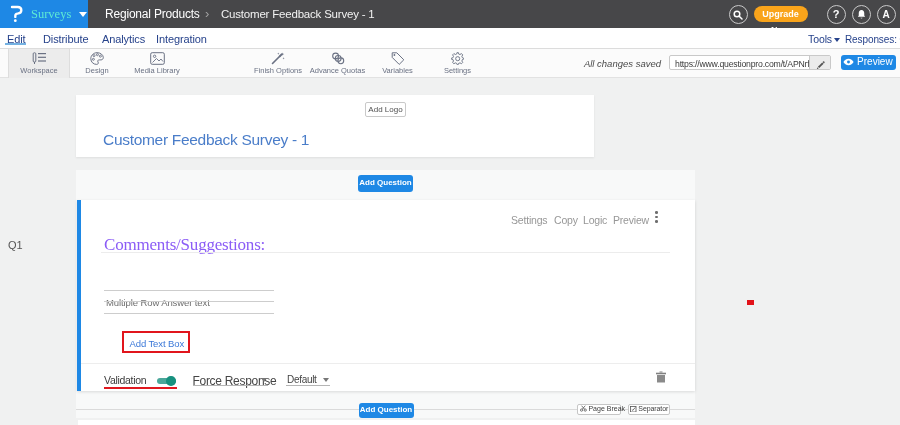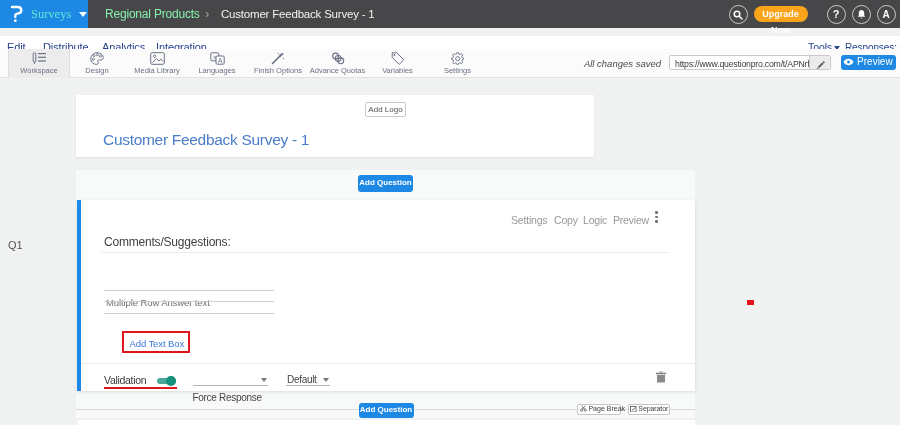--- a/index.html
+++ b/index.html
@@ -6,28 +6,28 @@
 html,body { width:900px; height:425px; overflow:hidden; }
 body { font-family:"Liberation Sans", sans-serif; background:#f0f1f1; position:relative; }
 .abs { position:absolute; }
 
 
 .top { position:absolute; left:0; top:0; width:900px; height:28px; background:#474749; }
 .top-blue { position:absolute; left:0; top:0; width:88px; height:28px; background:#1e88e5; }
 .logo { position:absolute; left:10px; top:5px; }
 .surveys { position:absolute; left:31px; top:7px; color:#5eead4; font-size:12.5px;font-family:Liberation Serif, serif; }
 .caret-w { position:absolute; left:78.5px; top:12px; width:0; height:0; border-left:4.5px solid transparent; border-right:4.5px solid transparent; border-top:5px solid #fff; }
-.bc1 { position:absolute; left:105px; top:7px; color:#86efac; font-size:12px; letter-spacing:-0.2px; }
+.bc1 { position:absolute; left:105px; top:7px; color:#ffffff; font-size:12px; letter-spacing:-0.2px; }
 .bc-sep { position:absolute; left:205px; top:5.5px; color:#a2a2a2; font-size:13px; }
 .bc2 { position:absolute; left:221px; top:7.5px; color:#f2f2f2; font-size:11.5px; letter-spacing:-0.2px; }
 .circ { position:absolute; top:4.5px; width:19px; height:19px; border:1.4px solid #c9c9c9; border-radius:50%; color:#fff; text-align:center; }
 .upgrade { position:absolute; left:753.5px; top:6px; width:54px; height:16px; background:#f9a41b; border-radius:8px; color:#fff; font-size:9px; font-weight:bold; text-align:center; line-height:16px; }
 
 
-.nav { position:absolute; left:0; top:36px; width:900px; height:21px; background:#fff; border-bottom:1px solid #dcdcdc; }
+.nav { position:absolute; left:0; top:28px; width:900px; height:21px; background:#fff; border-bottom:1px solid #dcdcdc; }
 .nav span { position:absolute; top:5px; font-size:11px; color:#26428b; letter-spacing:-0.1px; white-space:nowrap; }
 .edit-ul { position:absolute; left:5px; top:14.8px; width:21px; height:1.8px; background:#74b2e2; }
 
 
 .tbar { position:absolute; left:0; top:49px; width:900px; height:29px; background:#fbfbfb; border-bottom:1px solid #e2e2e2; }
 .titem { position:absolute; top:0; height:29px; text-align:center; color:#6a7183; }
 .titem svg { display:block; margin:3px auto 0; }
 .titem .lbl { font-size:7.5px; display:block; margin-top:1px; white-space:nowrap; }
 .titem.active { background:#ececec; border-left:1px solid #dddddd; border-right:1px solid #dddddd; }
 .saved { position:absolute; right:239px; top:9px; font-style:italic; font-size:9.5px; color:#4a4a4a; white-space:nowrap; }
@@ -42,32 +42,32 @@
 .title { position:absolute; left:27px; top:35.5px; font-size:15.5px; color:#4a7dc9; letter-spacing:-0.3px; }
 
 .wrapper { position:absolute; left:76px; top:170px; width:619px; height:247.5px; background:#f8f9f9; }
 .addq { position:absolute; background:#1e88e5; border-radius:3px; color:#fff; font-weight:bold; font-size:8px; text-align:center; width:55px; height:16.5px; line-height:16.5px; white-space:nowrap; }
 .qcard { position:absolute; left:77px; top:200px; width:618px; height:191px; background:#fff; border-left:4px solid #1e88e5; box-shadow:0 1px 3px rgba(0,0,0,.13); }
 .q1 { position:absolute; left:8px; top:239px; font-size:11px; color:#555; }
 
 .qlinks { position:absolute; top:213.5px; font-size:10.5px; color:#979797; letter-spacing:-0.2px; }
 .dots { position:absolute; left:655px; top:211px; width:3px; }
 .dots div { width:2.6px; height:2.6px; border-radius:50%; background:#6e6e6e; margin-bottom:2.1px; }
-.qtext { position:absolute; left:104px; top:235px; font-size:12px; color:#404040; letter-spacing:-0.2px; }
+.qtext { position:absolute; left:104px; top:235px; font-size:17px; color:#8b5cf6; letter-spacing:-0.2px;font-family:Liberation Serif, serif; }
 .qtext-ul { position:absolute; left:101px; top:252px; width:569px; height:1px; background:#ececec; }
 .ph { position:absolute; left:106px; top:275.5px; font-size:9.5px; color:#6e6e6e; letter-spacing:-0.1px;margin-top:21px; }
 .rowline { position:absolute; left:104px; width:170px; height:1px; background:#cdcdcd; }
 .redbox { position:absolute; left:122px; top:331px; width:68px; height:22px; border:2.5px solid #e1151c; }
 .addtb { position:absolute; left:129.5px; top:338px; font-size:9.5px; color:#3b78d8; letter-spacing:-0.1px; }
 .vdiv { position:absolute; left:81px; top:363px; width:614px; height:1px; background:#ededed; }
 .vlabel { position:absolute; left:104px; top:373.5px; font-size:10.5px; color:#3c3c3c; letter-spacing:-0.3px; }
 .track { position:absolute; left:157px; top:378px; width:18.5px; height:5.5px; border-radius:3px; background:#4aa79a; }
 .knob { position:absolute; left:166px; top:376px; width:9.5px; height:9.5px; border-radius:50%; background:#17917f; }
 .redline { position:absolute; left:104px; top:386.5px; width:73px; height:2px; background:#e0181f; }
-.fr { position:absolute; left:192.5px; top:392px; font-size:10px; color:#454545; letter-spacing:-0.3px; }
+.fr { position:absolute; left:192.5px; top:374px; font-size:12px; color:#454545; letter-spacing:-0.3px; }
 .fr-ul { position:absolute; left:192.5px; top:385px; width:75px; height:1px; background:#b5b5b5; }
 .df { position:absolute; left:287px; top:374px; font-size:10px; color:#454545; letter-spacing:-0.3px; }
 .df-ul { position:absolute; left:286px; top:385px; width:44px; height:1px; background:#b5b5b5; }
 .dcaret { position:absolute; width:0; height:0; border-left:3.5px solid transparent; border-right:3.5px solid transparent; border-top:4px solid #777; }
 .bline { position:absolute; left:76px; top:409px; width:619px; height:1px; background:#dadada; }
 .smallbtn { position:absolute; top:404px; height:10.5px; background:#fff; border:1px solid #c6c6c6; border-radius:2px; font-size:7px; color:#3c3c3c; line-height:8px; padding:0 2px; white-space:nowrap; }
 .nextcard { position:absolute; left:78px; top:419.5px; width:617px; height:5.5px; background:#fff; }
 .redmark { position:absolute; left:747px; top:300px; width:6.5px; height:4.5px; background:#e21219; }
 </style>
 </head>
@@ -134,29 +134,20 @@
     </svg>
     <span class="lbl">Design</span>
   </div>
   <div class="titem" style="left:127px; width:60px;">
     <svg width="15" height="13" viewBox="0 0 15 13">
       <rect x="0.7" y="0.7" width="13.6" height="11.6" rx="1.5" fill="none" stroke="#6a7183" stroke-width="1"></rect>
       <circle cx="4.6" cy="4.3" r="1.2" fill="none" stroke="#6a7183" stroke-width="0.9"></circle>
       <path d="M2.5 10.5 L6.5 6.5 L9 9 L11 7 L13 9.5" fill="none" stroke="#6a7183" stroke-width="0.9"></path>
     </svg>
     <span class="lbl">Media Library</span>
-  </div>
-  <div class="titem" style="left:187px; width:60px;">
-    <svg width="15" height="13" viewBox="0 0 15 13">
-      <rect x="0.8" y="0.8" width="8" height="8" rx="1.2" fill="none" stroke="#6a7183" stroke-width="1"></rect>
-      <rect x="6" y="4" width="8.2" height="8.2" rx="1.2" fill="#fbfbfb" stroke="#6a7183" stroke-width="1"></rect>
-      <text x="4.8" y="7" font-size="6" fill="#6a7183" text-anchor="middle" font-family="Liberation Sans">x</text>
-      <text x="10.2" y="10.7" font-size="6.5" fill="#6a7183" text-anchor="middle" font-family="Liberation Sans">A</text>
-    </svg>
-    <span class="lbl">Languages</span>
   </div>
   <div class="titem" style="left:247px; width:62px;">
     <svg width="14" height="13" viewBox="0 0 14 13">
       <path d="M1.5 11.5 L8.5 4.5" stroke="#6a7183" stroke-width="1.6" stroke-linecap="round"></path>
       <path d="M8.8 4.2 L10.6 2.4" stroke="#6a7183" stroke-width="2" stroke-linecap="round"></path>
       <path d="M11.7 0.5 L12.1 1.7 L13.3 2.1 L12.1 2.5 L11.7 3.7 L11.3 2.5 L10.1 2.1 L11.3 1.7 Z" fill="#6a7183"></path>
       <path d="M12.6 5.2 L12.9 6 L13.7 6.3 L12.9 6.6 L12.6 7.4 L12.3 6.6 L11.5 6.3 L12.3 6 Z" fill="#6a7183"></path>
       <path d="M7.3 0.6 L7.6 1.4 L8.4 1.7 L7.6 2 L7.3 2.8 L7 2 L6.2 1.7 L7 1.4 Z" fill="#6a7183"></path>
     </svg>
     <span class="lbl">Finish Options</span>

